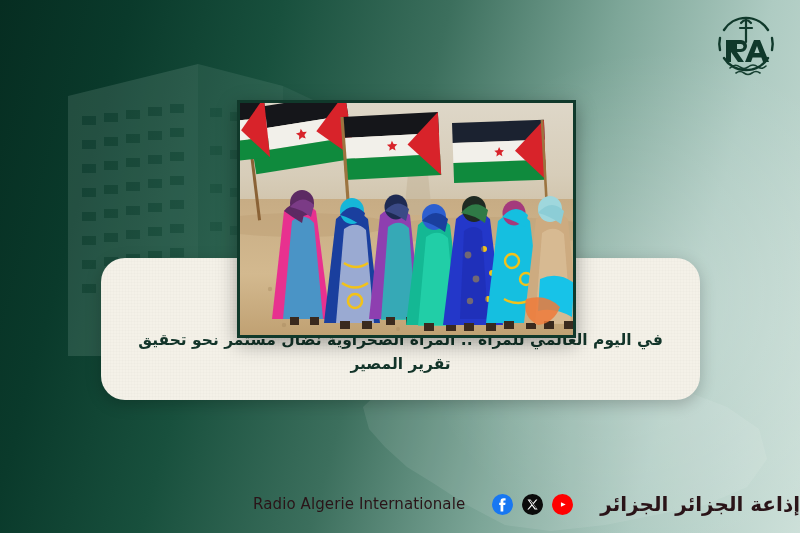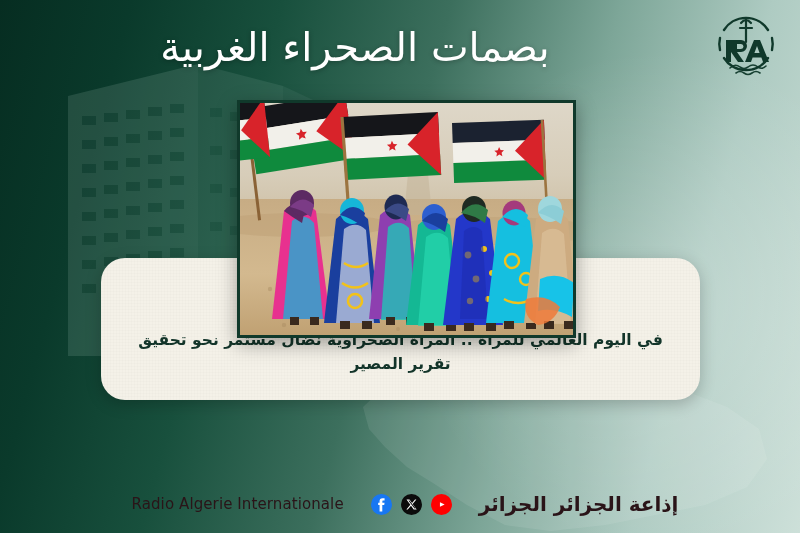--- a/index.html
+++ b/index.html
@@ -143,21 +143,21 @@
 
   
   .footer {
     position: absolute;
     left: 10px;
     right: 0;
     bottom: 12px;
     height: 34px;
     display: flex;
     align-items: center;
-    justify-content: center;
+    justify-content: flex-end;
     gap: 27px;
   }
   .footer-latin {
     color: #2a1418;
     font-size: 15px;
     font-weight: 500;
     letter-spacing: .1px;
     white-space: nowrap;
   }
   .footer-arabic {
@@ -265,21 +265,20 @@
     <div class="bg-map">
       <svg width="420" height="185" viewBox="0 0 420 185" aria-hidden="true">
         <path d="M8,52 L36,26 L72,12 L116,6 L150,14 L168,34 L182,30 L206,38
                  L246,30 L290,40 L330,36 L372,52 L404,74 L412,104 L392,132
                  L350,150 L300,160 L250,170 L196,176 L150,170 L112,150
                  L78,128 L52,112 L30,92 L14,74 Z" fill="#ffffff"></path>
       </svg>
     </div>
   </div>
 
-  <div class="title">بصمات الصحراء الغربية</div>
 
   <div class="logo">
     <svg width="72" height="72" viewBox="0 0 72 72" aria-hidden="true">
       <g fill="none" stroke="#10392b" stroke-width="2.4" stroke-linecap="round">
 
         <path d="M14,22 A26,26 0 0 1 58,22"></path>
         <path d="M58,50 A26,26 0 0 1 14,50"></path>
         <path d="M10,30 A26,26 0 0 0 10,42"></path>
         <path d="M62,30 A26,26 0 0 1 62,42"></path>
       </g>

